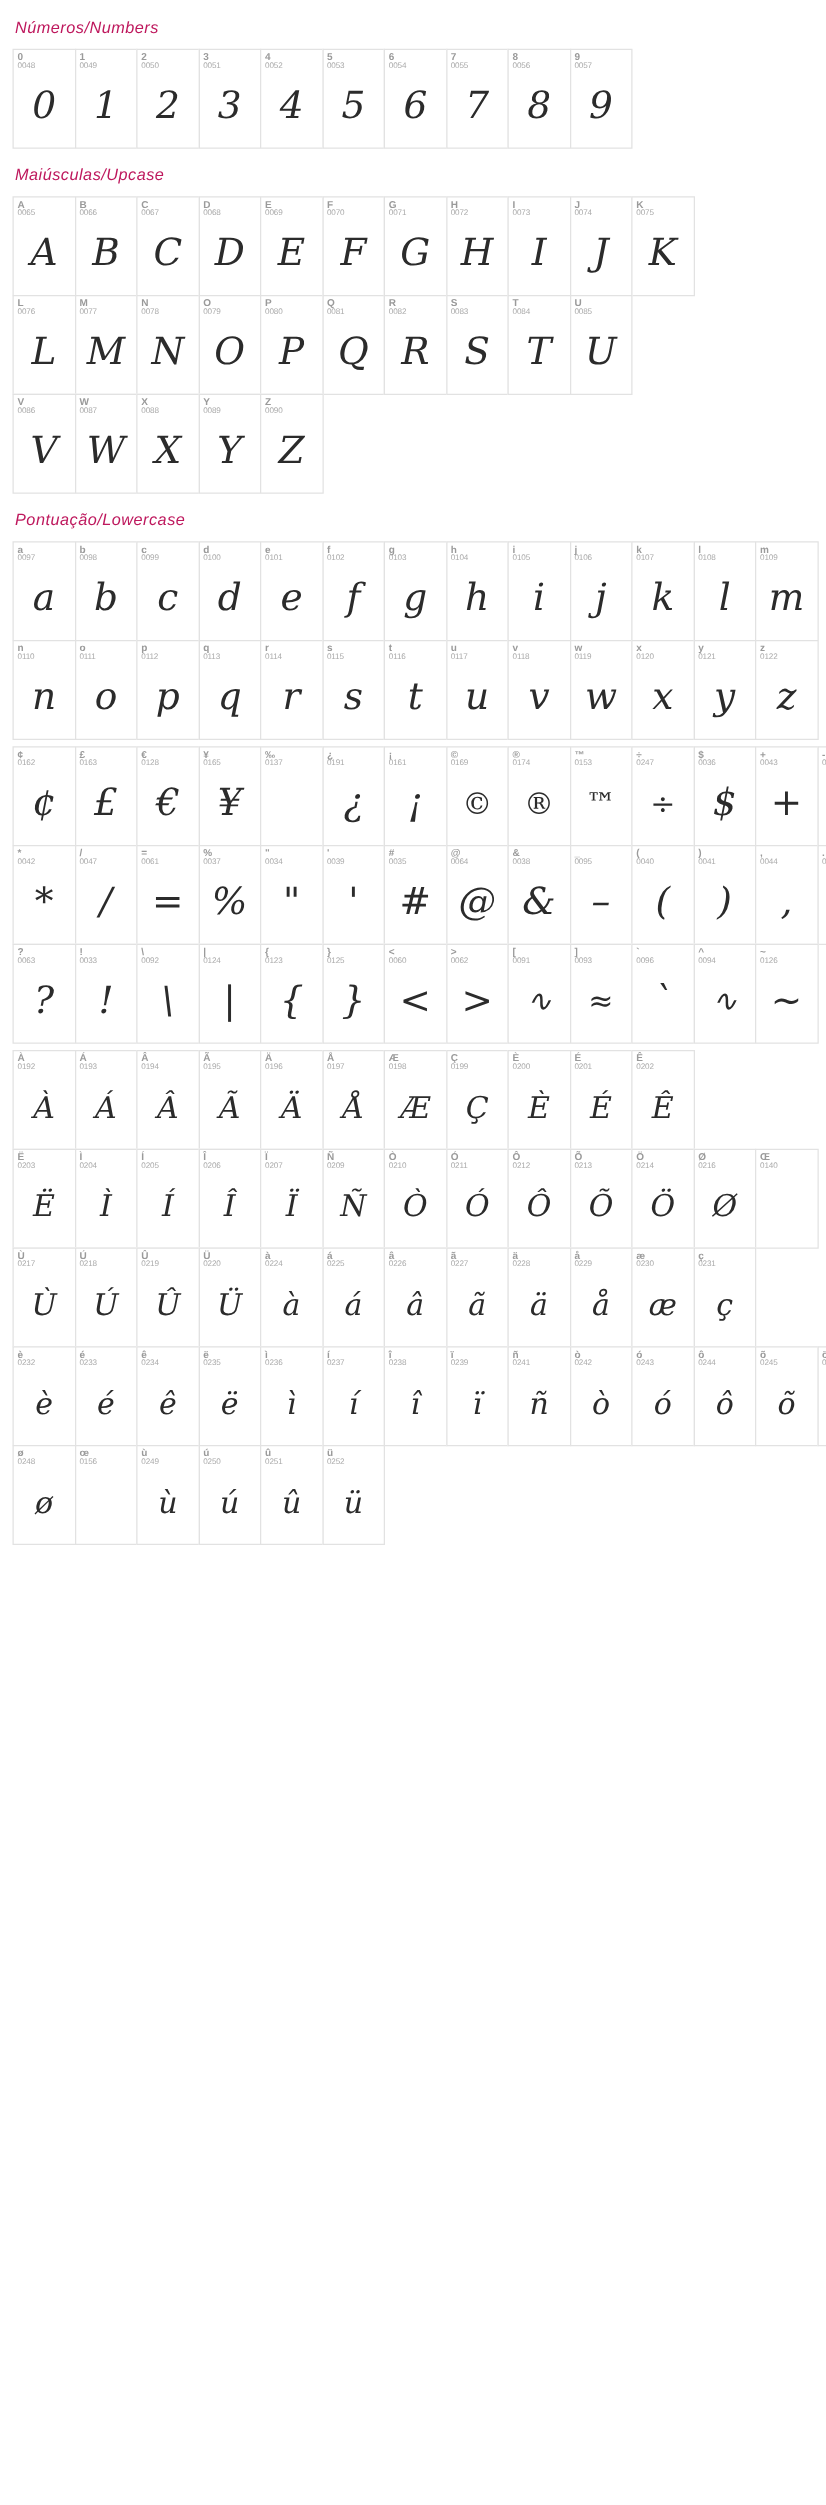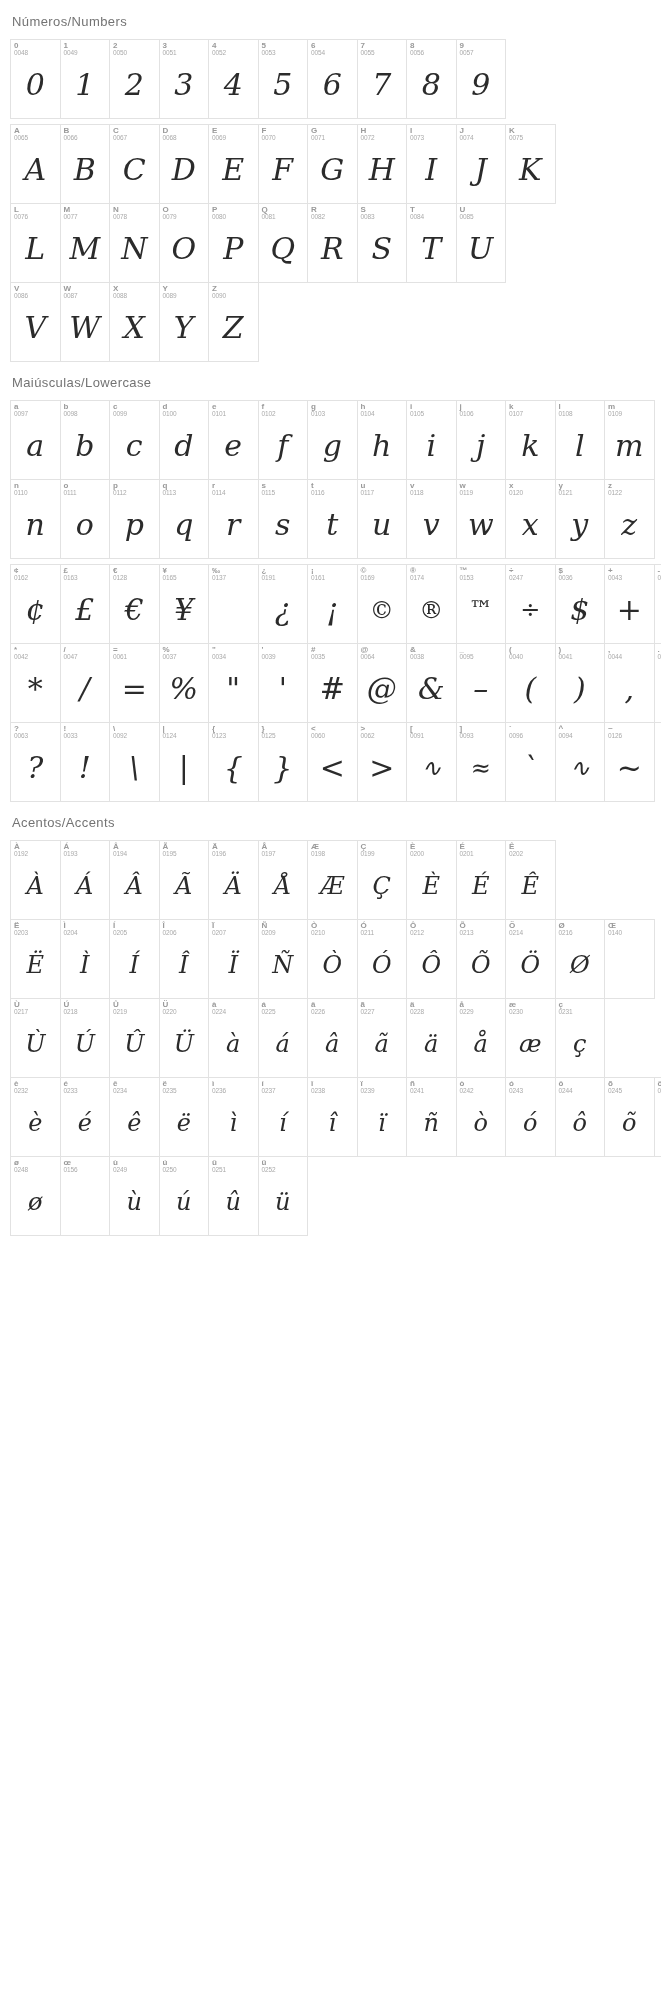--- a/index.html
+++ b/index.html
@@ -16,24 +16,25 @@
   .page {
     width: 661px;
     box-sizing: border-box;
     padding: 0 10px 20px 10px;
   }
   .section {
     margin-bottom: 6px;
   }
   .section-title {
     font-size: 13px;
-    color: #737373;
+    color: #be185d;
     font-weight: normal;
     letter-spacing: 0.4px;
     margin: 14px 0 10px 2px;
+    font-style: italic;
   }
   .grid {
     display: flex;
     flex-wrap: wrap;
     width: 100%;
   }
   .row {
     display: flex;
     flex-wrap: nowrap;
   }
@@ -162,20 +163,21 @@
             <div class="labels">
               <span class="ch-label">9</span>
               <span class="code-label">0057</span>
             </div>
             <div class="glyph">9</div>
           </div>
         </div>
       </div>
     </div>
     <div class="section">
+      <div class="section-title">Maiúsculas/Upcase</div>
       <div class="grid">
         <div class="row">
           <div class="cell">
             <div class="labels">
               <span class="ch-label">A</span>
               <span class="code-label">0065</span>
             </div>
             <div class="glyph">A</div>
           </div>
           <div class="cell">
@@ -354,21 +356,21 @@
             <div class="labels">
               <span class="ch-label">Z</span>
               <span class="code-label">0090</span>
             </div>
             <div class="glyph">Z</div>
           </div>
         </div>
       </div>
     </div>
     <div class="section">
-      <div class="section-title">Maiúsculas/Lowercase</div>
+      <div class="section-title">Pontuação/Lowercase</div>
       <div class="grid">
         <div class="row">
           <div class="cell">
             <div class="labels">
               <span class="ch-label">a</span>
               <span class="code-label">0097</span>
             </div>
             <div class="glyph">a</div>
           </div>
           <div class="cell">
@@ -842,21 +844,20 @@
             <div class="labels">
               <span class="ch-label">~</span>
               <span class="code-label">0126</span>
             </div>
             <div class="glyph">~</div>
           </div>
         </div>
       </div>
     </div>
     <div class="section">
-      <div class="section-title">Acentos/Accents</div>
       <div class="grid">
         <div class="row">
           <div class="cell">
             <div class="labels">
               <span class="ch-label">À</span>
               <span class="code-label">0192</span>
             </div>
             <div class="glyph small">À</div>
           </div>
           <div class="cell">

